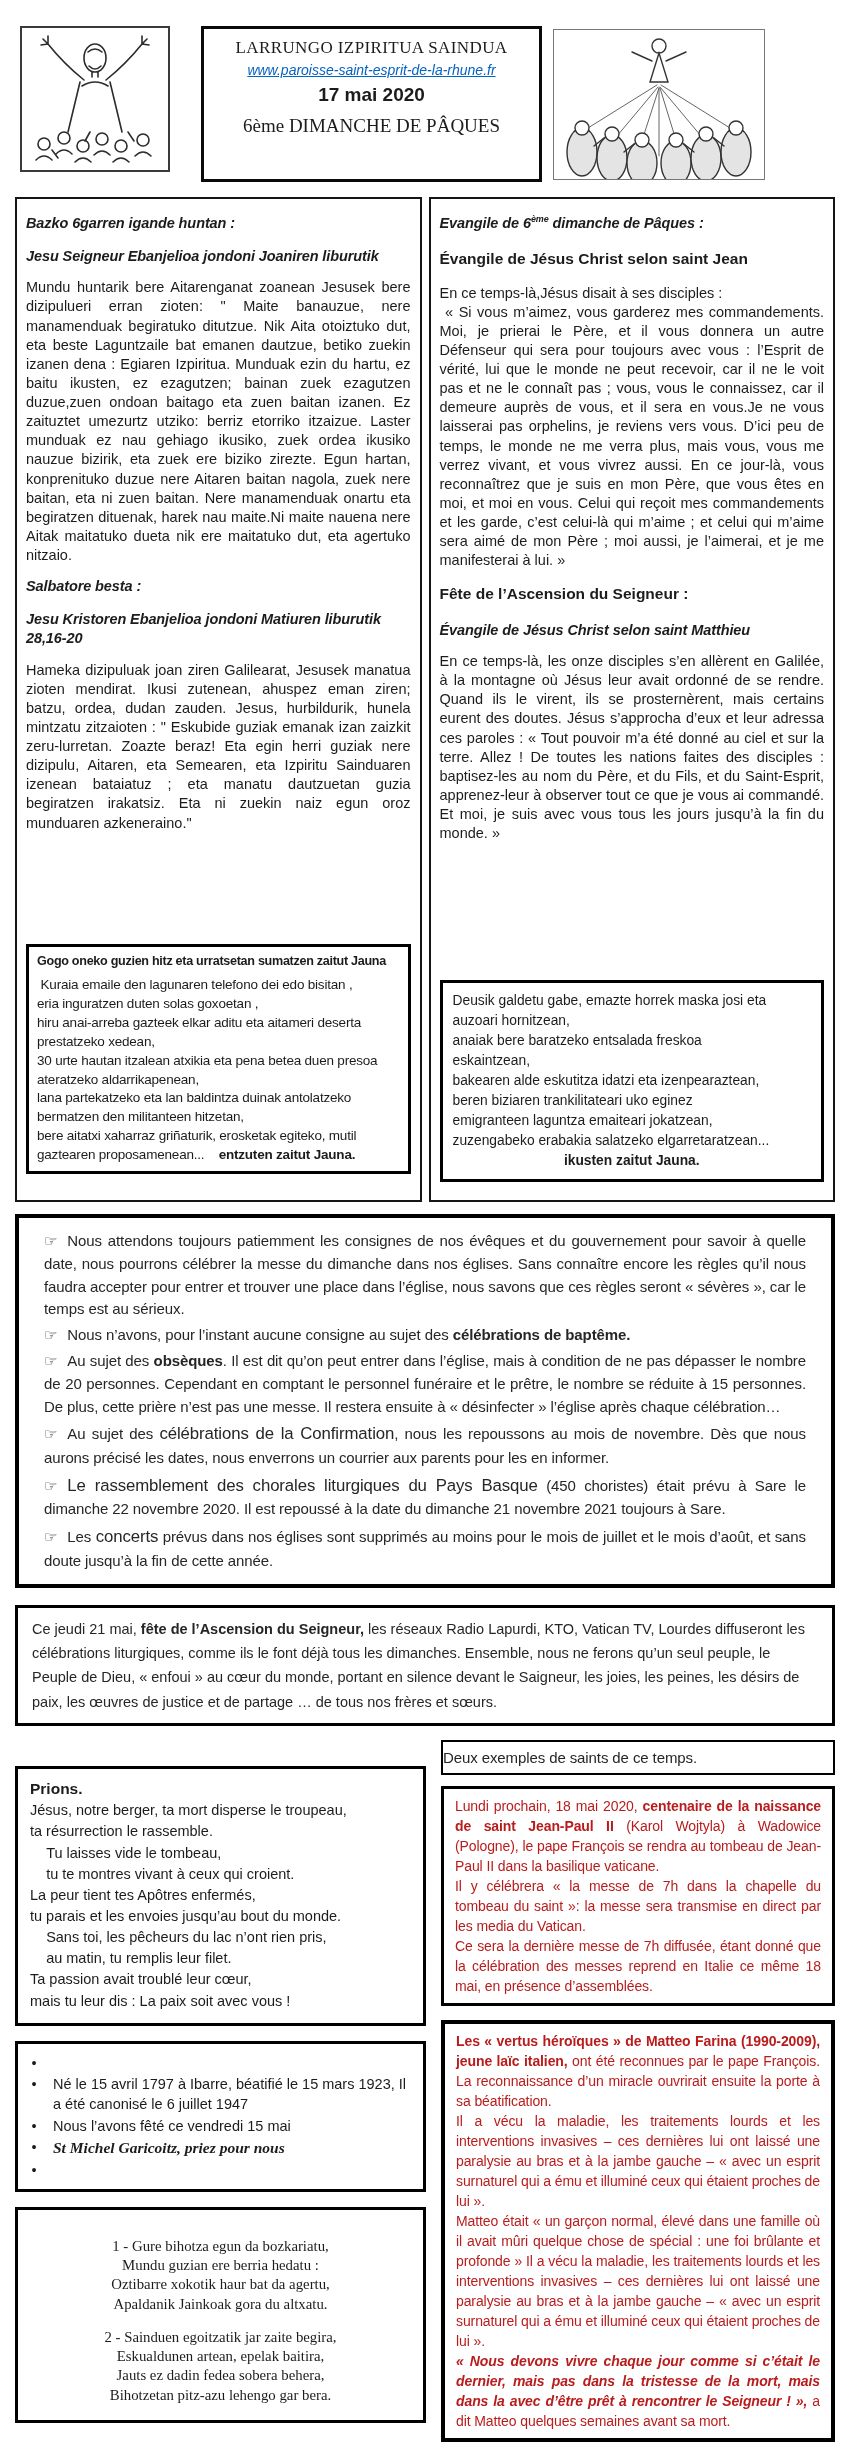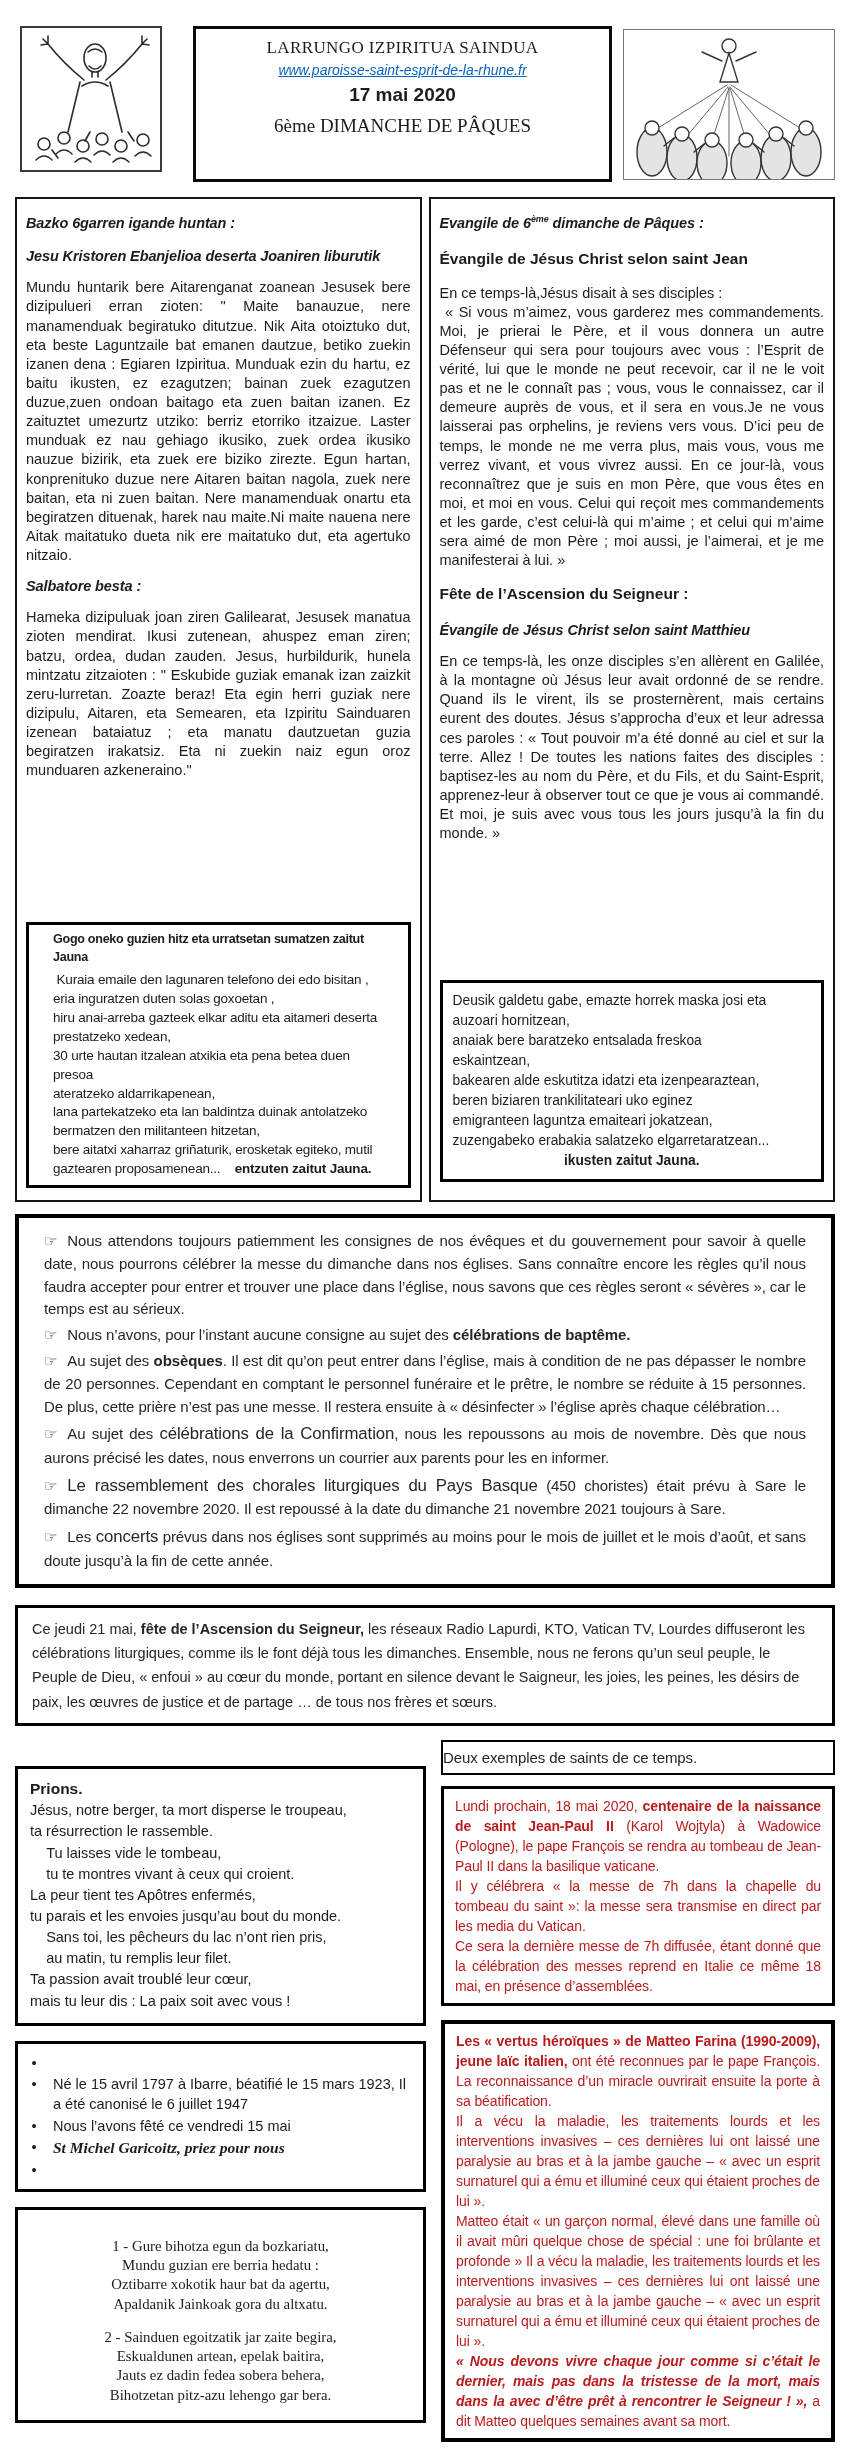--- a/index.html
+++ b/index.html
@@ -5,41 +5,41 @@
   * { box-sizing: border-box; margin: 0; padding: 0; }
   body { background:#ffffff; font-family:"Liberation Sans",sans-serif; }
   .page { position:relative; width:850px; height:2450px; overflow:hidden; background:#fff;
           color:#1c1c1c; font-family:"Liberation Sans",sans-serif; }
 
   
   .header { display:flex; align-items:flex-start; gap:11px; padding:26px 15px 0 20px; }
   .img-box { background:#fff; overflow:hidden; }
   .img-left { width:150px; height:146px; border:2px solid #3a3a3a; }
   .img-right { width:212px; height:151px; border:1px solid #777; margin-top:3px; flex:none;}
-  .title-box { width:419px; height:156px; border:3px solid #0a0a0a; text-align:center; padding:9px 6px; flex:none;margin-left:20px;}
+  .title-box { width:341px; height:156px; border:3px solid #0a0a0a; text-align:center; padding:9px 6px; flex:none;margin-left:20px;}
   .t-title { font-family:"Liberation Serif",serif; font-size:17px; letter-spacing:.4px; }
   .t-link-row { margin-top:3px; }
   .t-link { color:#0563C1; font-style:italic; text-decoration:underline; font-size:14px; cursor:pointer; }
   .t-parishes { font-family:"Liberation Serif",serif; font-size:23px; margin-top:11px; }
   .t-date { font-size:19px; font-weight:bold; margin-top:5px; }
   .t-feast { font-family:"Liberation Serif",serif; font-size:19px; margin-top:9px; }
 
   
   .cols { display:flex; gap:7px; margin:15px 15px 0; min-height:1005px; align-items:stretch; }
   .col { flex:1; border:2px solid #151515; padding:8px 9px; display:flex; flex-direction:column;
          font-size:14.5px; line-height:1.32; }
   .bi-head { font-weight:bold; font-style:italic; font-size:14.5px; margin:7px 0; letter-spacing:-0.1px; }
   .b-head  { font-weight:bold; font-size:15.5px; margin:9px 0; }
   .body-txt { text-align:justify; margin:5px 0; }
   .prew { white-space:pre-wrap; }
   .prel { white-space:pre-line; }
   sup { font-size:0.62em; }
 
   .inner-box { border:3px solid #000; }
-  .gogo-box { margin-top:auto; margin-bottom:4px; padding:6px 24px; font-size:13.5px; line-height:1.4; letter-spacing:-0.2px; }
+  .gogo-box { margin-top:auto; margin-bottom:18px; padding:6px 8px; font-size:13.5px; line-height:1.4; letter-spacing:-0.2px; }
   .gogo-title { font-weight:bold; font-size:12.6px; letter-spacing:-0.3px; margin-bottom:5px; }
   .deusik-box { margin-top:auto; margin-bottom:10px; padding:8px 10px; font-size:13.8px; line-height:1.45; }
   .ib-close { text-align:center; font-weight:bold; }
   .sg-b { font-weight:bold; }
   .sg-em { font-size:1.12em; }
   .sg-bi { font-weight:bold; font-style:italic; }
 
   
   .wide-box { margin:12px 15px 0; border:4px solid #000; padding:9px 14px; color:#262626; }
   .m-title { font-weight:bold; font-size:16px; margin:3px 0 9px; letter-spacing:-0.2px; }
@@ -138,23 +138,25 @@
         </g>
         <path d="M40,116 l10,-8 M70,122 l10,-8 M140,122 l-10,-8 M170,116 l-10,-8"></path>
       </svg>
     </div>
   </div>
 
   <div class="cols">
 
     <div class="col">
       <div class="bi-head">Bazko 6garren igande huntan :</div>
-      <div class="bi-head">Jesu Kristoren Ebanjelioa deserta Joaniren liburutik</div>
+      <div class="bi-head">Jesu Seigneur Ebanjelioa jondoni Joaniren liburutik</div>
       <div class="body-txt">Mundu huntarik bere Aitarenganat zoanean Jesusek bere dizipulueri erran zioten: " Maite banauzue, nere manamenduak begiratuko ditutzue. Nik Aita otoiztuko dut, eta beste Laguntzaile bat emanen dautzue, betiko zuekin izanen dena : Egiaren Izpiritua. Munduak ezin du hartu, ez baitu ikusten, ez ezagutzen; bainan zuek ezagutzen duzue,zuen ondoan baitago eta zuen baitan izanen. Ez zaituztet umezurtz utziko: berriz etorriko itzaizue. Laster munduak ez nau gehiago ikusiko, zuek ordea ikusiko nauzue bizirik, eta zuek ere biziko zirezte. Egun hartan, konprenituko duzue nere Aitaren baitan nagola, zuek nere baitan, eta ni zuen baitan. Nere manamenduak onartu eta begiratzen dituenak, harek nau maite.Ni maite nauena nere Aitak maitatuko dueta nik ere maitatuko dut, eta agertuko nitzaio.</div>
       <div class="bi-head">Salbatore besta :</div>
+      <div class="bi-head prel">Jesu Kristoren Ebanjelioa jondoni Matiuren liburutik
+28,16-20</div>
       <div class="body-txt">Hameka dizipuluak joan ziren Galilearat, Jesusek manatua zioten mendirat. Ikusi zutenean, ahuspez eman ziren; batzu, ordea, dudan zauden. Jesus, hurbildurik, hunela mintzatu zitzaioten : " Eskubide guziak emanak izan zaizkit zeru-lurretan. Zoazte beraz! Eta egin herri guziak nere dizipulu, Aitaren, eta Semearen, eta Izpiritu Sainduaren izenean bataiatuz ; eta manatu dautzuetan guzia begiratzen irakatsiz. Eta ni zuekin naiz egun oroz munduaren azkeneraino."</div>
       <div class="inner-box gogo-box">
         <div class="gogo-title">Gogo oneko guzien hitz eta urratsetan sumatzen zaitut Jauna</div>
         <div class="prew"><span> Kuraia emaile den lagunaren telefono dei edo bisitan ,
 eria inguratzen duten solas goxoetan ,
 hiru anai-arreba gazteek elkar aditu eta aitameri deserta
 prestatzeko xedean,
 30 urte hautan itzalean atxikia eta pena betea duen presoa
 ateratzeko aldarrikapenean,
 lana partekatzeko eta lan baldintza duinak antolatzeko

